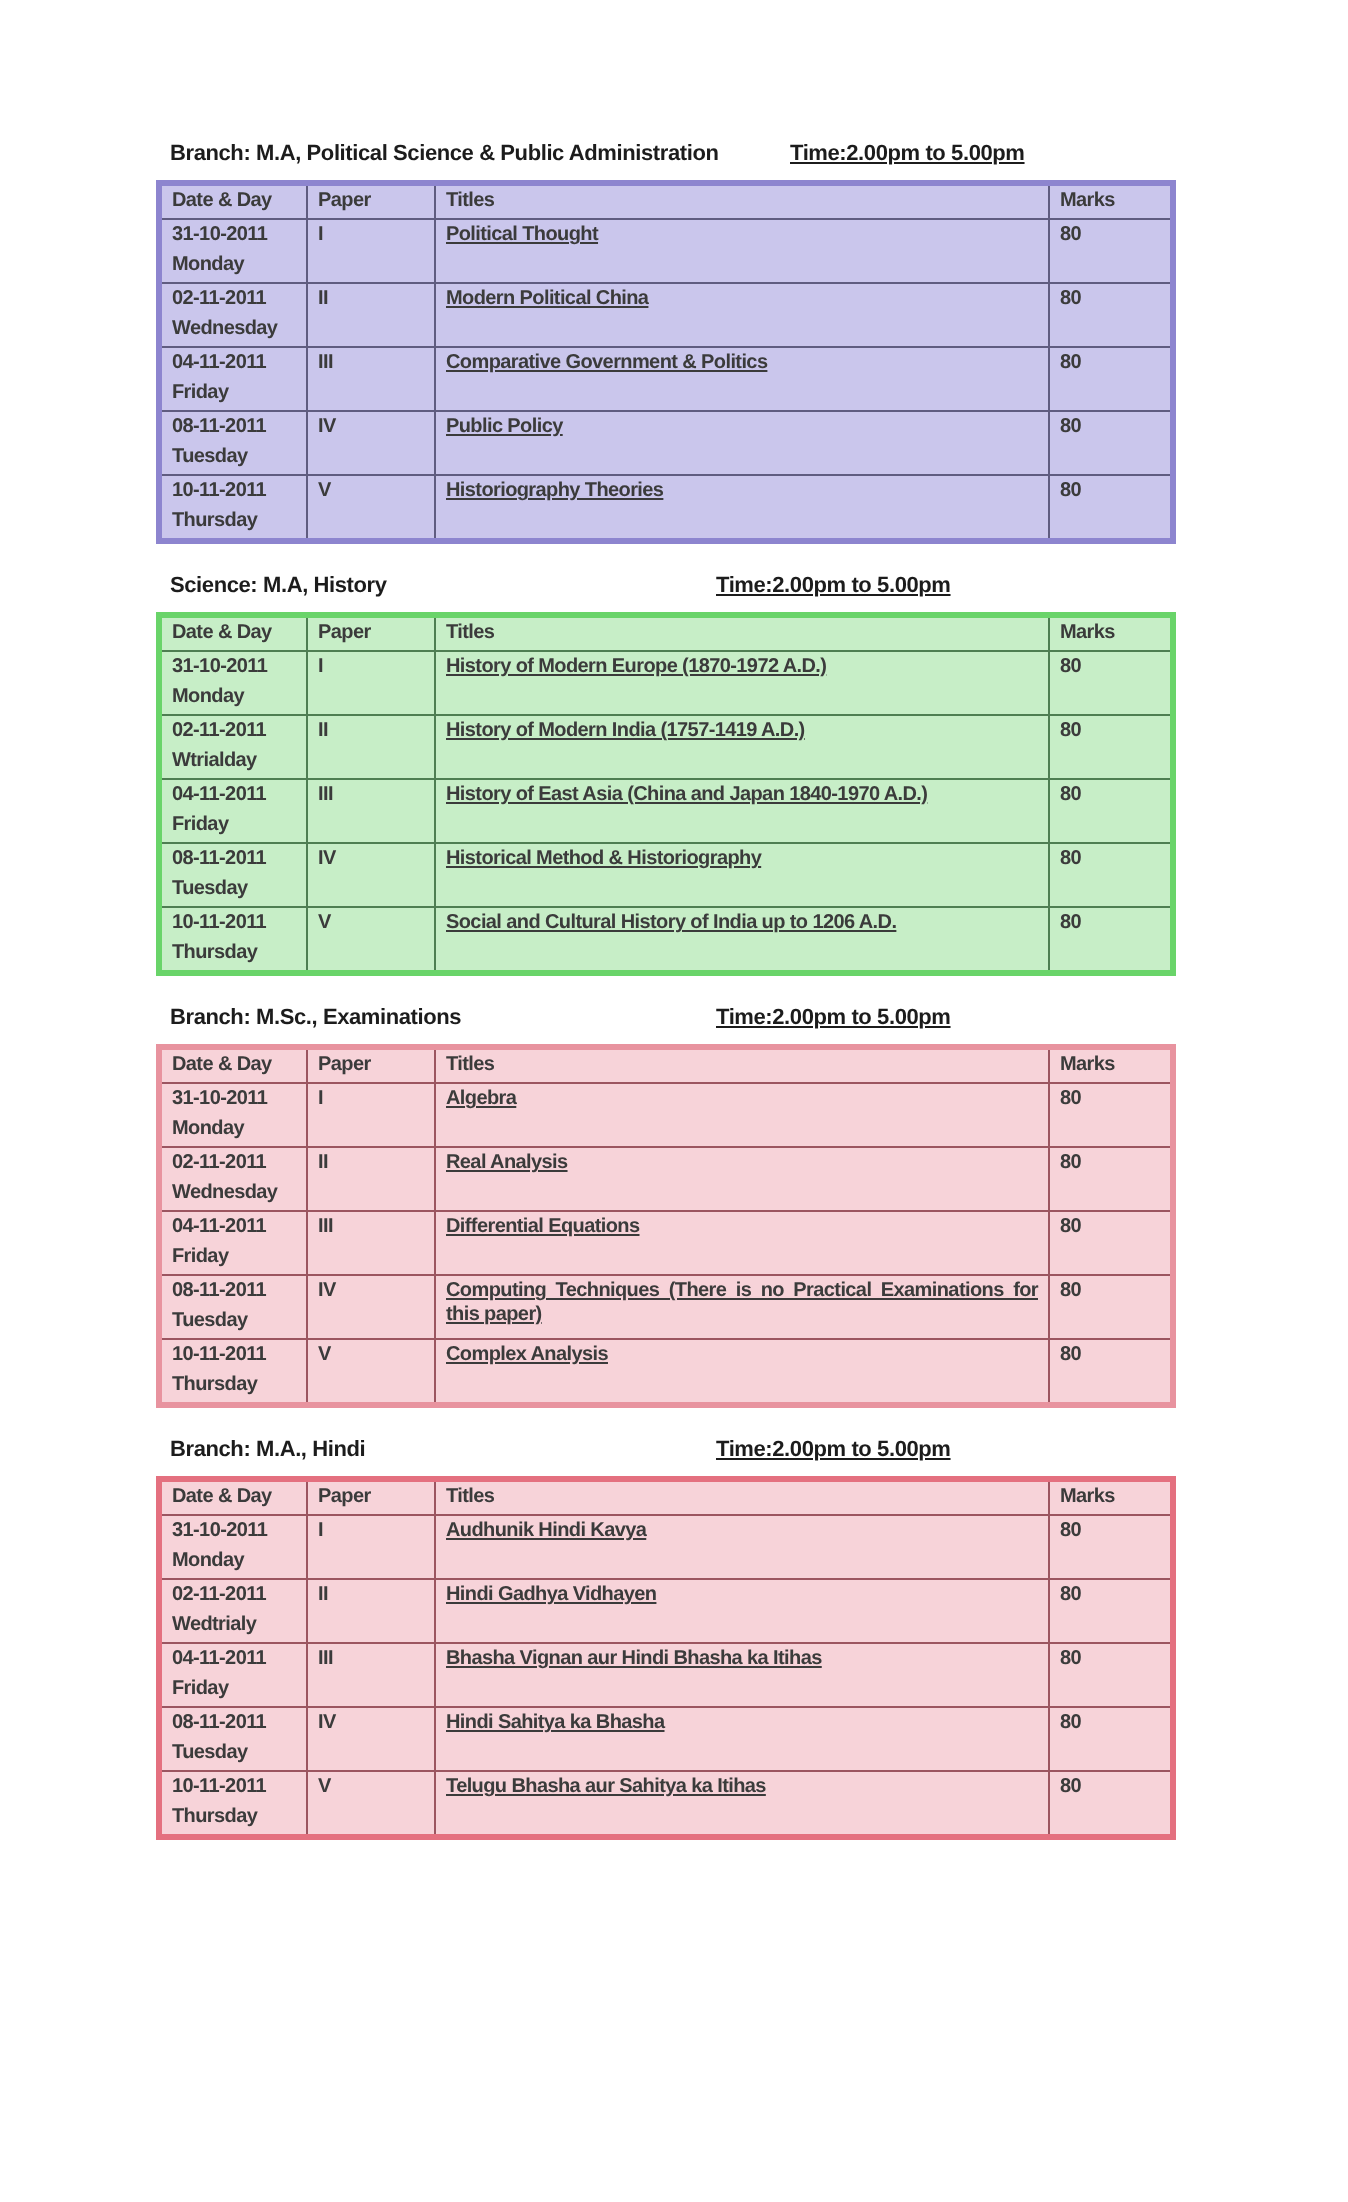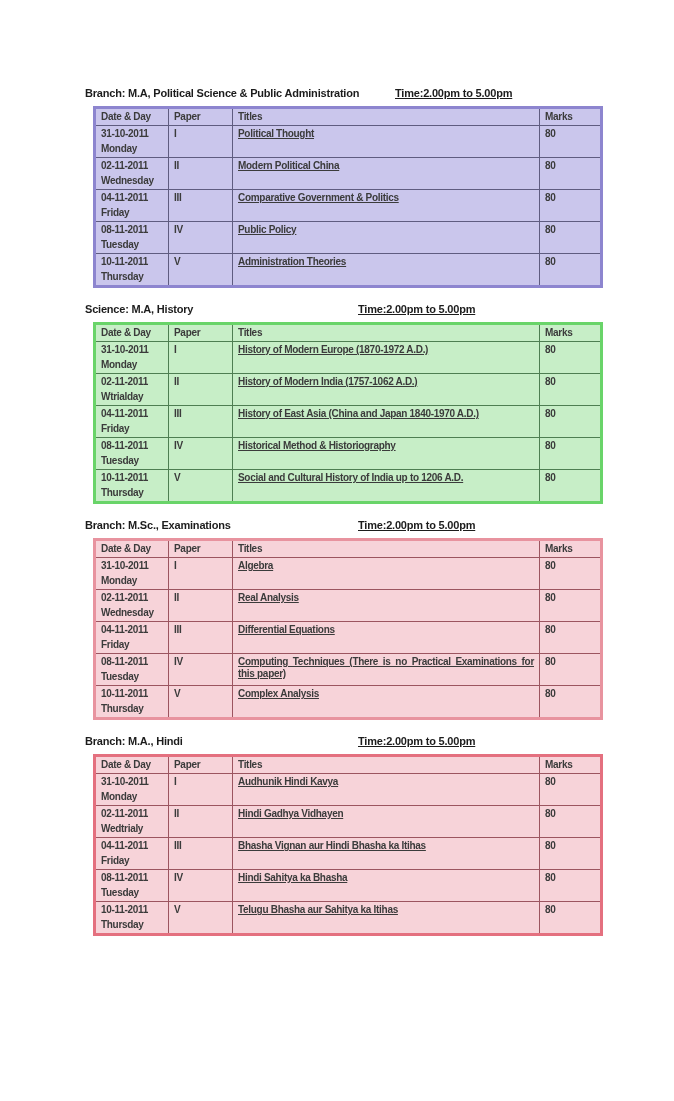--- a/index.html
+++ b/index.html
@@ -1,33 +1,32 @@
 <!DOCTYPE html>
 <html><head>
 <meta charset="utf-8">
 <style>
   html,body{margin:0;padding:0;}
   body{
     width:674px;height:1101px;background:#ffffff;position:relative;overflow:hidden;
     font-family:"Liberation Sans","DejaVu Sans",sans-serif;
   }
-  .doc{position:absolute;left:78px;top:86px;width:552px;}
+  .doc{position:absolute;left:78px;top:70px;width:552px;}
   .sec{margin-bottom:14px;}
   .sec-head{
     position:relative;height:14px;line-height:14px;padding-left:7px;margin-bottom:6px;
     font-size:11px;font-weight:700;color:#1c1c1c;letter-spacing:-0.2px;white-space:nowrap;
   }
   .sec-head .time{position:absolute;top:0;text-decoration:underline;}
   .sec-0 .time{left:317px;}
   .sec-1 .time,.sec-2 .time,.sec-3 .time{left:280px;}
 
   table.tt{
     border-collapse:collapse;table-layout:fixed;width:507px;
     border:3px solid var(--border);
-    margin-left:15px;
   }
   .tt th,.tt td{
     background:var(--bg);
     border:1px solid var(--grid);
     padding:2px 5px;
     vertical-align:top;text-align:left;
     font-size:10px;line-height:12px;font-weight:700;color:#3b3b3b;
     letter-spacing:-0.3px;
     overflow:hidden;
   }
@@ -83,21 +82,21 @@
         </tr>
         <tr>
           <td><span>08-11-2011</span><span class="day2">Tuesday</span></td>
           <td>IV</td>
           <td class="title-cell">Public Policy</td>
           <td>80</td>
         </tr>
         <tr>
           <td><span>10-11-2011</span><span class="day2">Thursday</span></td>
           <td>V</td>
-          <td class="title-cell">Administration Theories</td>
+          <td class="title-cell">Historiography Theories</td>
           <td>80</td>
         </tr>
       </tbody>
     </table>
   </section>
 
   <section class="sec sec-1" style="--bg: #c7eec7; --border: #69d469; --grid: #4e7e52;">
     <div class="sec-head">
       <span>Science: M.A, History</span>
       <span class="time">Time:2.00pm to 5.00pm</span>
@@ -120,21 +119,21 @@
       <tbody>
         <tr>
           <td><span>31-10-2011</span><span class="day2">Monday</span></td>
           <td>I</td>
           <td class="title-cell">History of Modern Europe (1870-1972 A.D.)</td>
           <td>80</td>
         </tr>
         <tr>
           <td><span>02-11-2011</span><span class="day2">Wtrialday</span></td>
           <td>II</td>
-          <td class="title-cell">History of Modern India (1757-1062 A.D.)</td>
+          <td class="title-cell">History of Modern India (1757-1419 A.D.)</td>
           <td>80</td>
         </tr>
         <tr>
           <td><span>04-11-2011</span><span class="day2">Friday</span></td>
           <td>III</td>
           <td class="title-cell">History of East Asia (China and Japan 1840-1970 A.D.)</td>
           <td>80</td>
         </tr>
         <tr>
           <td><span>08-11-2011</span><span class="day2">Tuesday</span></td>

